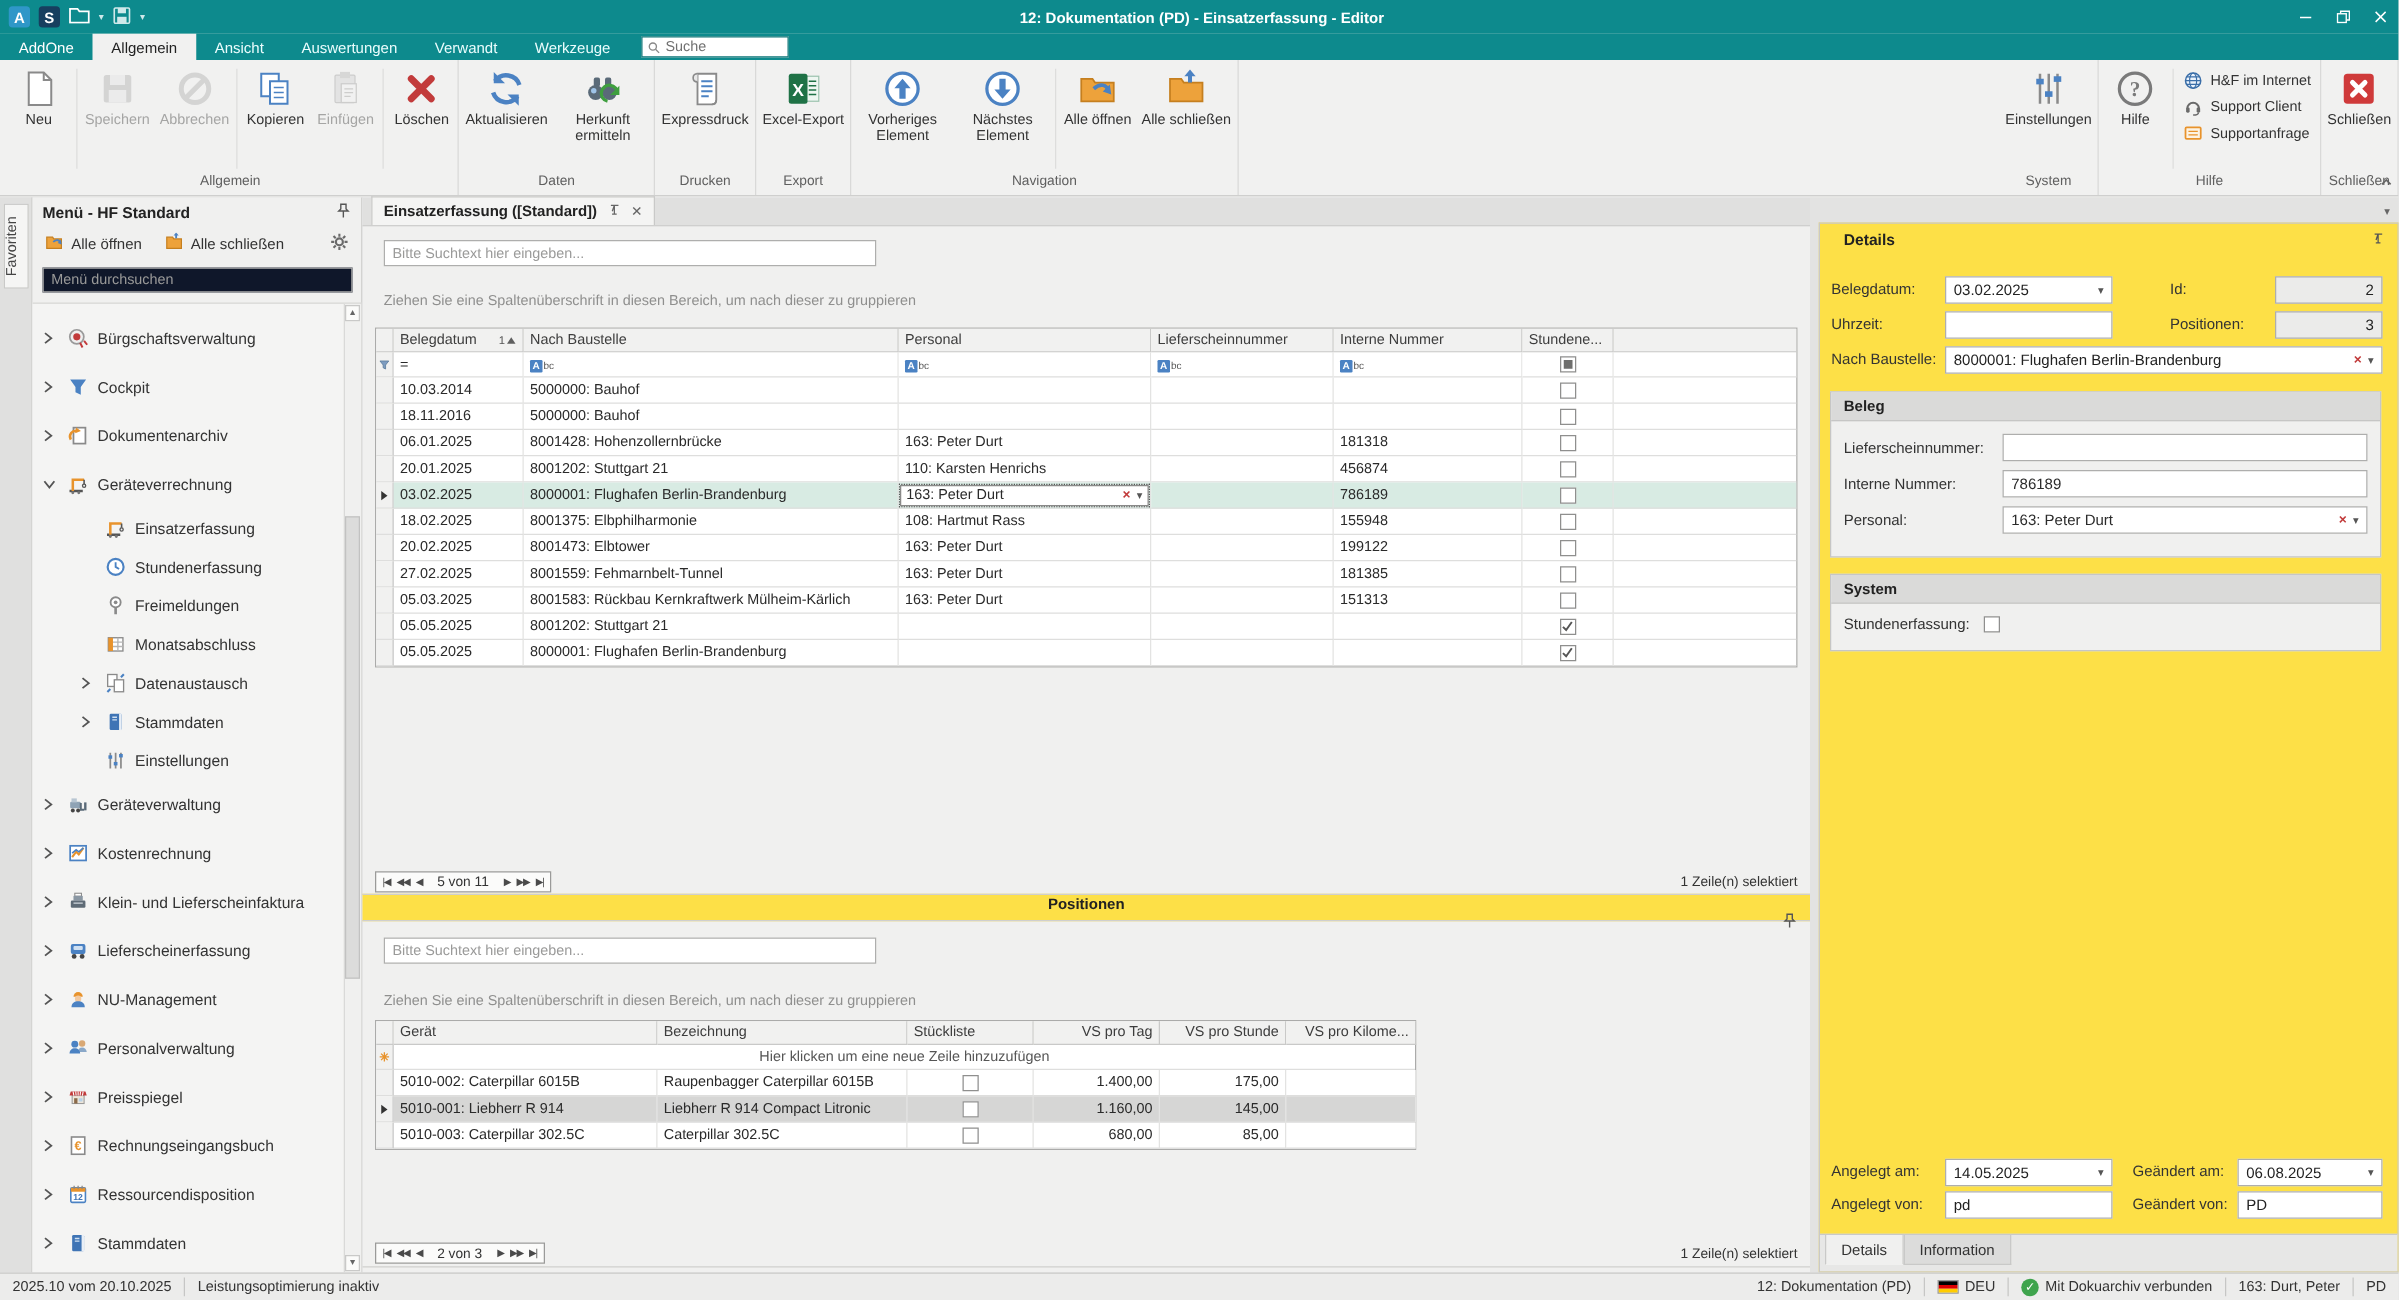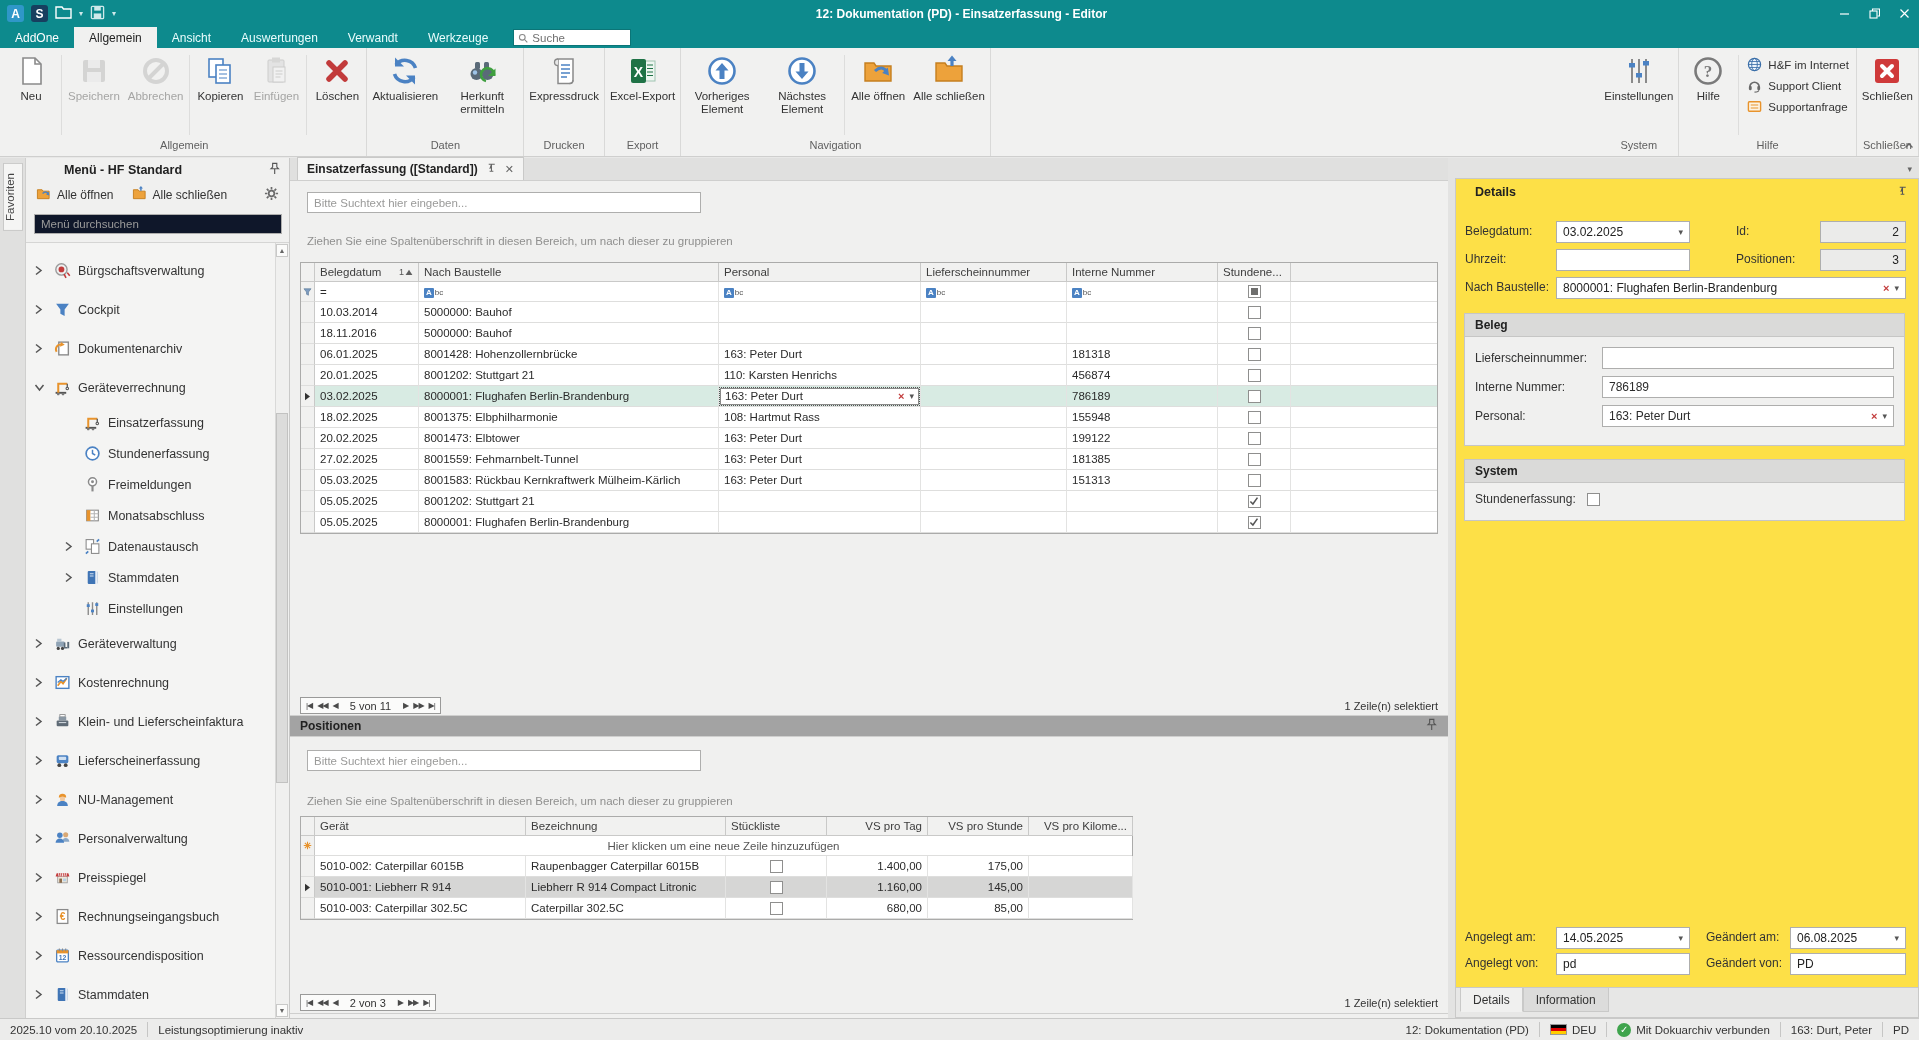--- a/index.html
+++ b/index.html
@@ -44,21 +44,21 @@
   .rib-group-label{height:19px;text-align:center;font-size:11px;color:#5f5f5f;line-height:17px;}
   .rib-collapse{position:absolute;right:5px;bottom:3px;color:#666;}
 
   
   .content{position:absolute;top:158px;left:0;right:0;bottom:22px;background:#e3e3e2;}
   .fav-strip{position:absolute;left:0;top:0;bottom:0;width:26px;background:#e0e0df;border-right:1px solid #cfcfce;}
   .fav-tab{position:absolute;top:5px;left:3px;width:20px;padding:9px 0;background:#f5f5f4;border:1px solid #c9c9c8;writing-mode:vertical-rl;transform:rotate(180deg);font-size:11.5px;color:#444;text-align:center;}
 
   
   .sidebar{position:absolute;left:26px;top:0;bottom:0;width:264px;background:#f0f0ef;border-right:1px solid #c9c9c8;}
-  .sb-header{height:23px;display:flex;align-items:center;padding:0 8px;font-weight:bold;font-size:12.5px;color:#222;margin-left:30px;}
+  .sb-header{height:23px;display:flex;align-items:center;padding:0 8px;font-weight:bold;font-size:12.5px;color:#222;}
   .sb-header .pin{margin-left:auto;}
   .sb-toolbar{height:28px;display:flex;align-items:center;gap:18px;padding:0 10px;font-size:12px;color:#333;}
   .sb-tbtn{display:flex;align-items:center;gap:6px;cursor:default;}
   .sb-tbtn svg{width:15px;height:15px;}
   .sb-gear{margin-left:auto;}
   .sb-search{position:absolute;left:8px;top:56px;width:248px;height:20px;border:1px solid #aeaead;background:#0f172a;font-size:11.5px;color:#9a9a99;display:flex;align-items:center;padding:0 6px;}
   .sb-tree{position:absolute;left:0;right:0;top:84px;bottom:0;background:#f4f4f3;border-top:1px solid #d5d5d4;overflow:hidden;}
   .tree-inner{position:absolute;left:0;top:0;right:14px;bottom:0;padding-top:8px;}
   .t-item{display:flex;align-items:center;cursor:default;}
   .t-item.lvl0{height:39px;padding-left:8px;}
@@ -101,21 +101,21 @@
   .cell-editor{flex:1;height:17px;background:#fff;border:1px solid #8a8a89;outline:1px dotted #555;display:flex;align-items:center;padding:0 4px;gap:5px;}
   .cell-editor .tx{flex:1;font-size:11.5px;}
   .ed-x{color:#c23b3b;font-weight:bold;font-size:11px;}
   .ed-dd{color:#555;font-size:9px;}
   .newrow-hint{flex:1;display:flex;align-items:center;justify-content:center;font-size:11.5px;color:#555;border-bottom:1px solid #dededd;}
   .pager{position:absolute;display:flex;align-items:center;}
   .pager-box{display:inline-flex;align-items:center;height:17px;border:1px solid #9a9a99;background:#fbfbfa;padding:0 5px;gap:5px;}
   .pg-a{font-size:8px;color:#4a4a4a;letter-spacing:-1px;}
   .pg-txt{font-size:11px;color:#333;margin:0 7px;}
   .pager-status{margin-left:auto;font-size:11px;color:#333;}
-  .panelbar{position:absolute;left:0;right:0;height:22px;background:#a3a3a3;border-top:1px solid #cfcfce;border-bottom:1px solid #cfcfce;display:flex;align-items:center;padding:0 10px;font-weight:bold;font-size:12px;color:#222;}
+  .panelbar{position:absolute;left:0;right:0;height:22px;background:#fde047;border-top:1px solid #cfcfce;border-bottom:1px solid #cfcfce;display:flex;align-items:center;padding:0 10px;font-weight:bold;font-size:12px;color:#222;flex-direction:column;}
   .panelbar .pin{margin-left:auto;}
   .hr-line{position:absolute;left:0;right:0;height:1px;background:#cfcfce;}
 
   
   .det-wrap{position:absolute;left:1455px;right:0;top:0;bottom:0;}
   .det-caret{position:absolute;right:7px;top:6px;color:#666;font-size:9px;}
   .details{position:absolute;left:0;right:0;top:20px;bottom:0;background:#fde047;border:1px solid #c9c9c8;padding-left:10px;}
   .det-header{height:26px;display:flex;align-items:center;padding:0 9px;font-weight:bold;font-size:12.5px;color:#222;}
   .det-header .pin{margin-left:auto;}
   .d-row{position:absolute;left:0;right:0;height:22px;}

